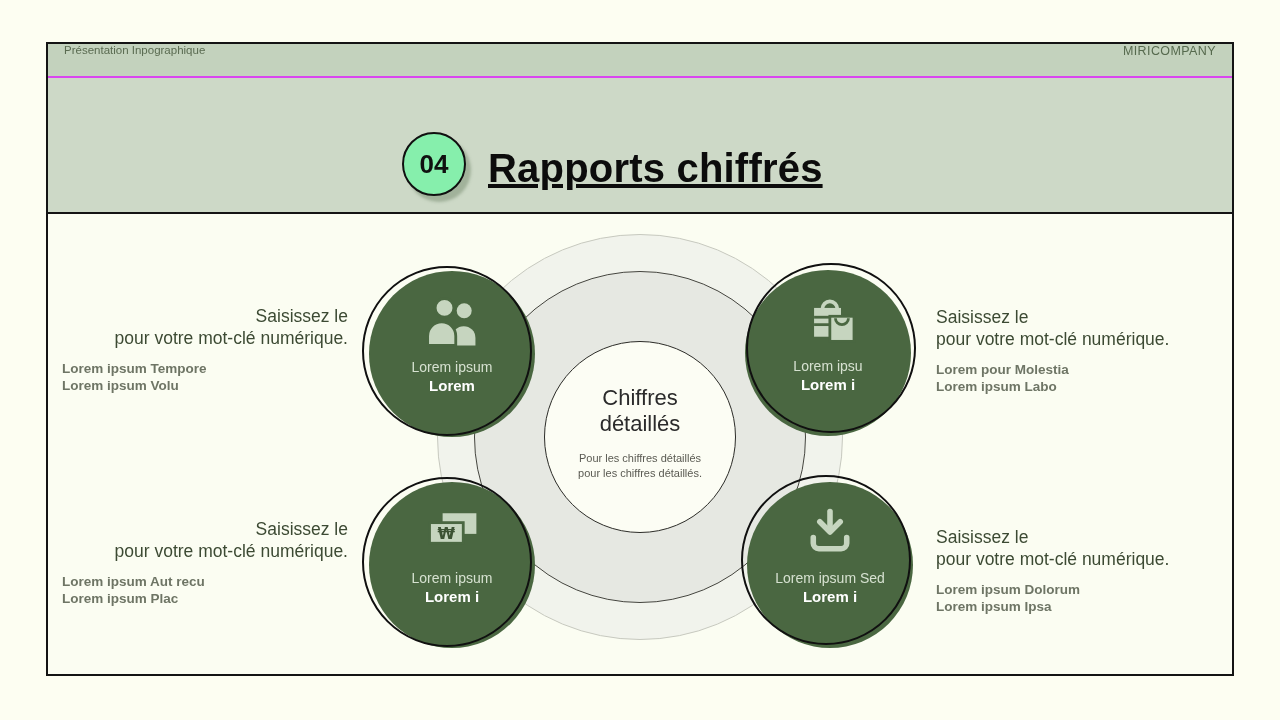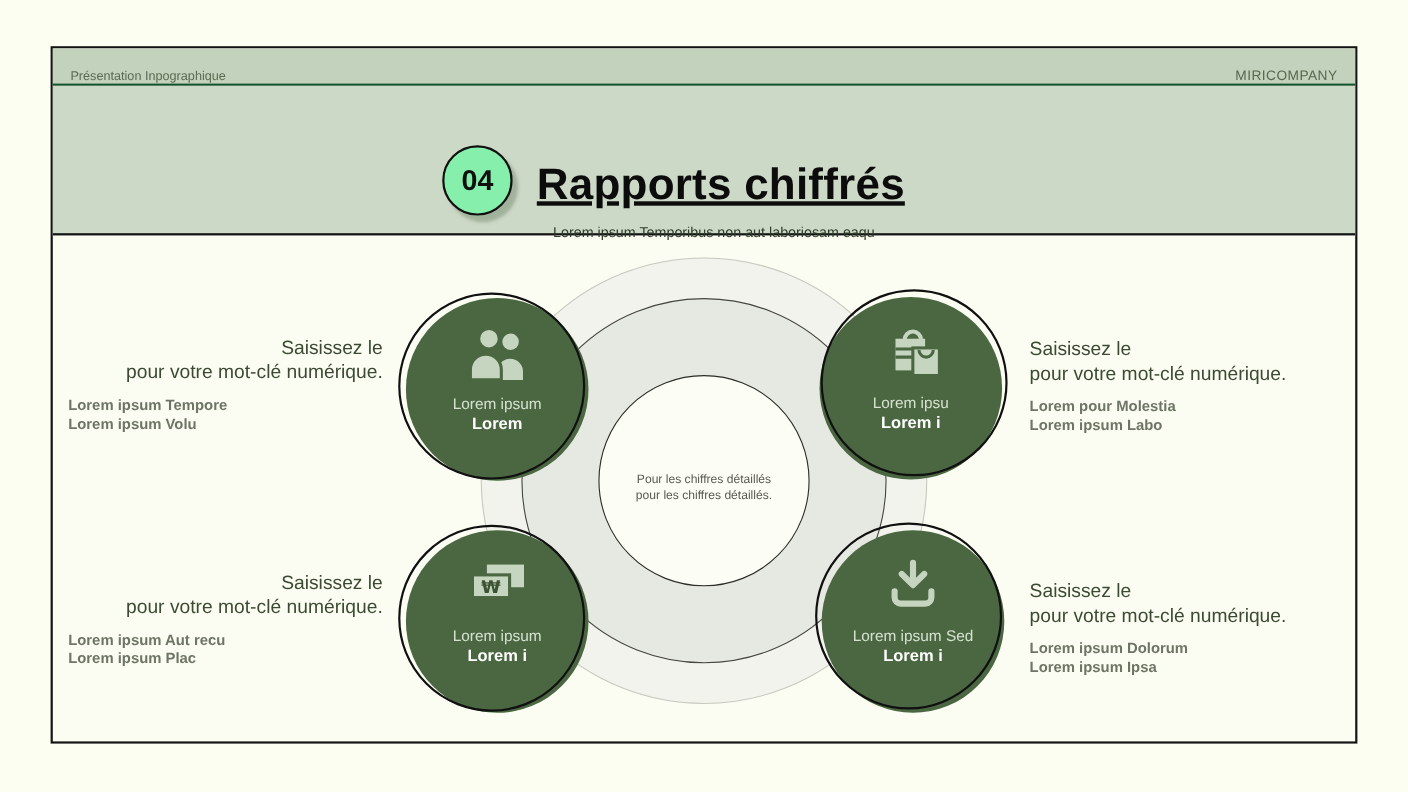--- a/index.html
+++ b/index.html
@@ -10,22 +10,22 @@
     background: #fdfef2; overflow: hidden;
     font-family: "Liberation Sans", "DejaVu Sans", sans-serif;
     color: #141414;
   }
   .slide {
     position: absolute; left: 46px; top: 42px; width: 1188px; height: 634px;
     border: 2px solid #141414; background: #fbfdf2;
   }
   
   .topbar {
-    height: 34px; background: #c3d2bd; border-bottom: 2px solid #14532d;
-    display: flex; align-items: flex-end; justify-content: space-between;
+    height: 34px; background: #c3d2bd; border-bottom: 2px solid #d946ef;
+    display: flex; align-items: flex-start; justify-content: space-between;
     padding: 0 16px;
   }
   .topbar-left { font-size: 11.5px; color: #5a6b51; }
   .topbar-right { font-size: 12.5px; color: #566a4e; font-weight: 500; letter-spacing: .4px; }
   
   .header {
     position: relative; height: 136px; background: #cdd9c7;
     border-bottom: 2px solid #141414;
   }
   .num-circle {
@@ -94,28 +94,28 @@
     <div class="topbar">
       <span class="topbar-left">Présentation Inpographique</span>
       <span class="topbar-right">MIRICOMPANY</span>
     </div>
 
     <div class="header">
       <div class="num-circle">
         <span>04</span>
       </div>
       <h1 class="header-title">Rapports chiffrés</h1>
-      <div class="header-subtitle">Lorem ipsum Temporibus non aut laboriosam eaqu</div>
     </div>
 
     <div class="main">
 
       <div class="circle ring-outer"></div>
       <div class="circle ring-middle"></div>
       <div class="circle ring-inner">
+        <div class="center-title">Chiffres détaillés</div>
         <div class="center-sub">
           <div>Pour les chiffres détaillés</div>
           <div>pour les chiffres détaillés.</div>
         </div>
       </div>
 
       <div class="node tl" style="left:321px; top:55px;">
         <div class="node-fill">
           <svg class="node-icon" viewBox="0 0 64 52">
             <circle cx="45" cy="15" r="8" fill="#c6d5bf"></circle>

